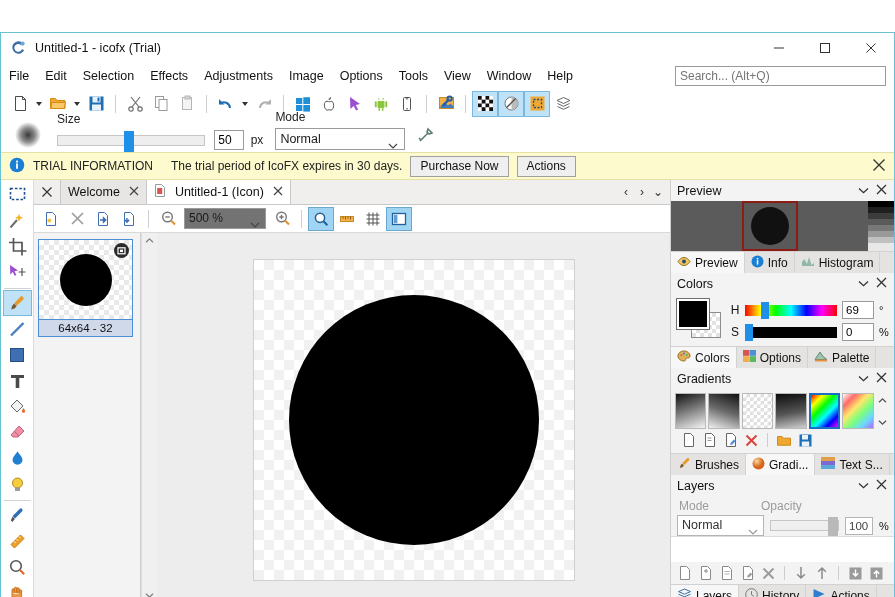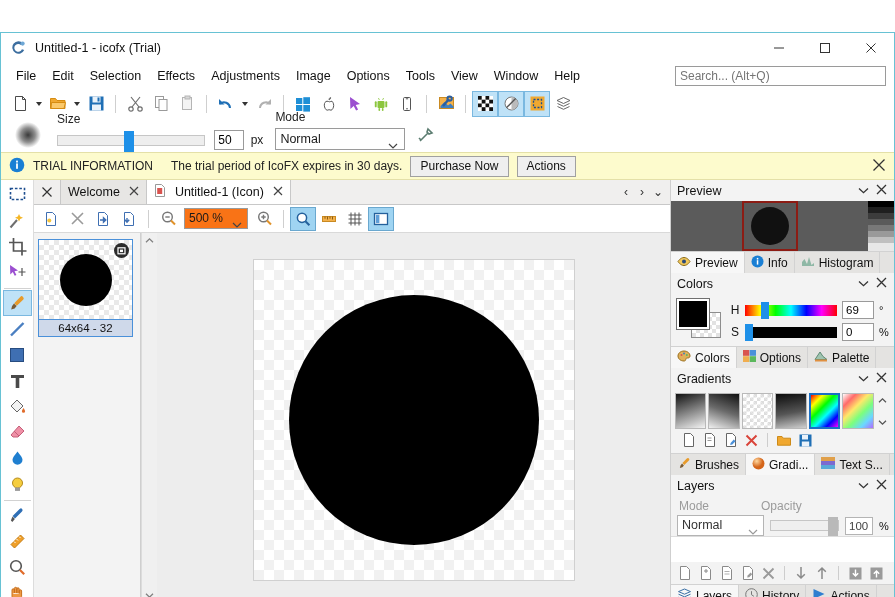--- a/index.html
+++ b/index.html
@@ -29,21 +29,21 @@
   }
   .title-icon { width:18px; height:18px; position:relative; margin-right:8px; flex:0 0 auto; }
   .title-text { font-size:12.5px; color:#111; }
   .win-btns { margin-left:auto; display:flex; height:30px; }
   .win-btn { width:46px; height:30px; display:flex; align-items:center; justify-content:center; }
   .win-btn svg { display:block; }
   
   .menubar {
     height:26px; min-height:26px;
     display:flex; align-items:center;
-    background:#ffffff; padding-left:7px;
+    background:#ffffff; 
     position:relative;
   }
   .menu-item { padding:3px 8px; font-size:12.5px; color:#111; white-space:nowrap; }
   .search-box {
     position:absolute; right:8px; top:3px;
     width:211px; height:20px;
     border:1px solid #9a9a9a; background:#fff;
     font-size:12px; color:#8a8a8a;
     padding:0 4px; line-height:18px;
   }
@@ -133,21 +133,21 @@
   .tab-nav { margin-left:auto; display:flex; align-items:center; gap:2px; padding-right:5px; }
   .tab-nav span { width:14px; text-align:center; font-size:12px; color:#333; }
   .canvas-toolbar {
     height:28px; min-height:28px; background:#ffffff;
     display:flex; align-items:center; padding-left:4px;
     border-bottom:1px solid #d9d9d9;
   }
   .ct-btn { width:26px; height:24px; display:flex; align-items:center; justify-content:center; }
   .ct-on { background:#9fd4f2; border:1px solid #6aa8cf; }
   .zoom-combo {
-    width:64px; height:21px; border:1px solid #9a9a9a; background:#f97316;
+    width:82px; height:21px; border:1px solid #9a9a9a; background:#737373;
     font-size:12px; padding:0 4px; line-height:19px; position:relative; margin:0 3px;
   }
   .zoom-combo .chev { position:absolute; right:5px; top:7px; }
   .doc-main { flex:1; display:flex; min-height:0; }
   .thumbpane {
     width:107px; min-width:107px; background:#f3f3f3;
     border-right:1px solid #cfcfcf; padding:6px 4px;
     display:flex; flex-direction:column;
   }
   .thumb {

